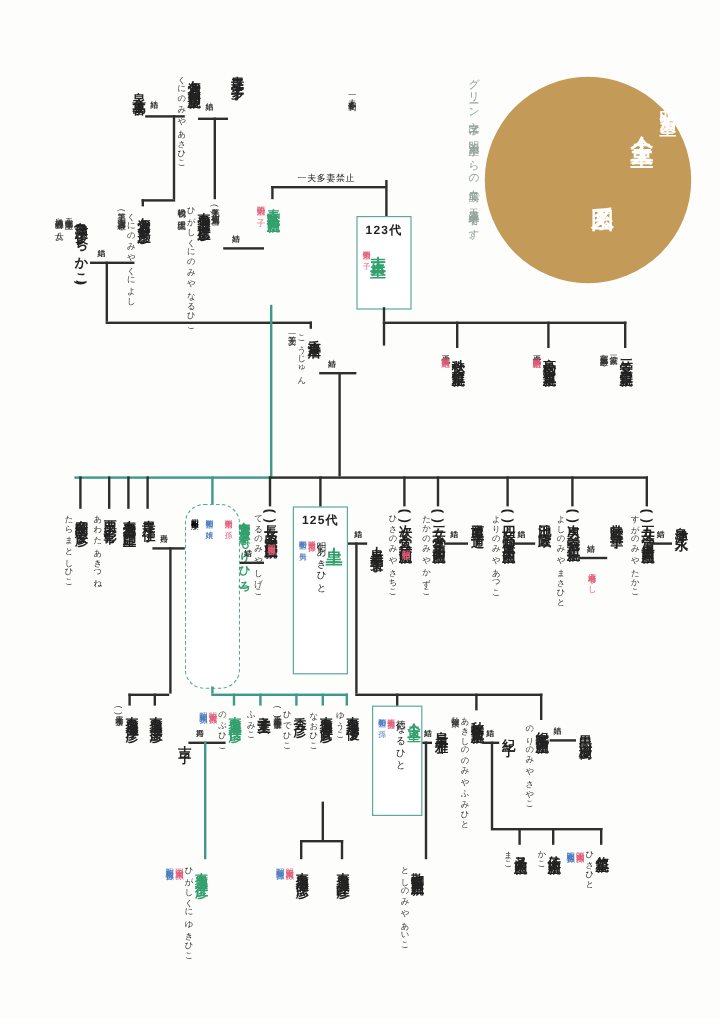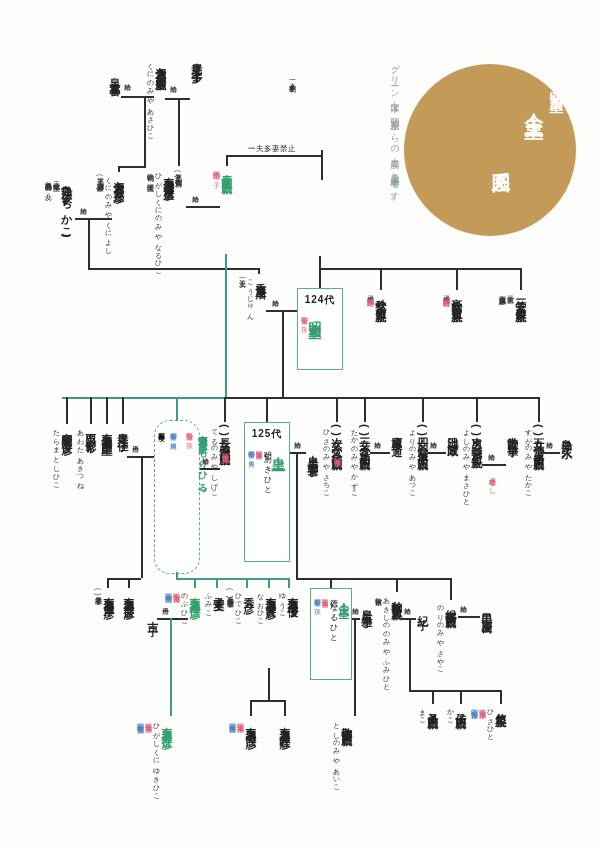--- a/index.html
+++ b/index.html
@@ -52,28 +52,28 @@
   <div class="circle">
     <div class="c1">明治天皇～</div>
     <div class="c2">今上天皇</div>
     <div class="c3">系図</div>
   </div>
 
   <div class="note">グリーン文字は明治天皇からの血筋で天皇継承者です。</div>
 
   <div class="leftlab" style="left:287px;top:76px;">一夫多妻制</div>
 
-
-  <div class="ebox" style="left:297px;top:288px;width:46px;height:82px;">
-    <div class="era">124代</div>
+  <div class="ebox" style="left:297px;top:180px;width:46px;height:78px;">
+    <div class="era">123代</div>
     <div class="bcols">
-      <div class="bname grn">昭和天皇</div>
-      <div class="bann red">明治天皇の孫</div>
+      <div class="bname grn">大正天皇</div>
+      <div class="bann red">明治天皇の子</div>
     </div>
   </div>
+
 
   <div class="ebox" style="left:244px;top:422px;width:46px;height:140px;">
     <div class="era">125代</div>
     <div class="bcols">
       <div class="bname grn" style="font-size:14px;">上皇</div>
       <div class="bgiven">明仁 あきひと</div>
       <div class="bann red">明治天皇曾孫</div>
       <div class="bann blu">昭和天皇の長男</div>
     </div>
   </div>

